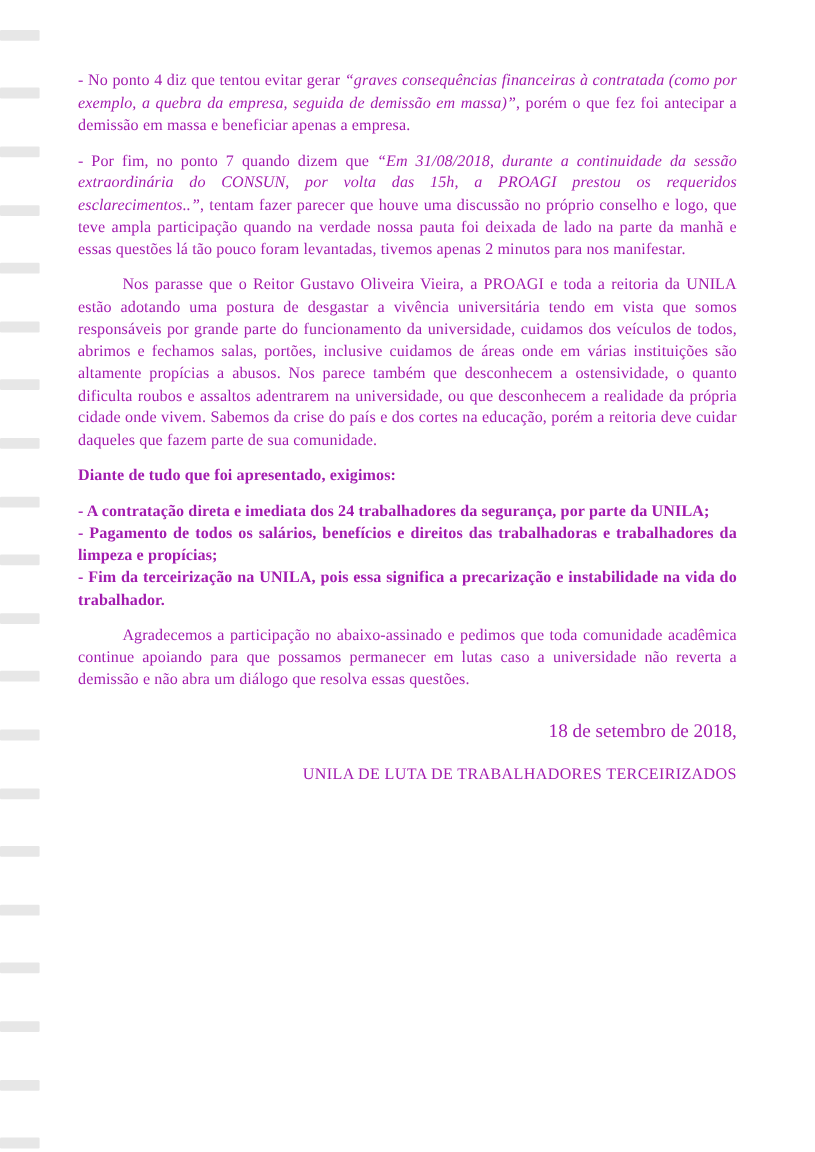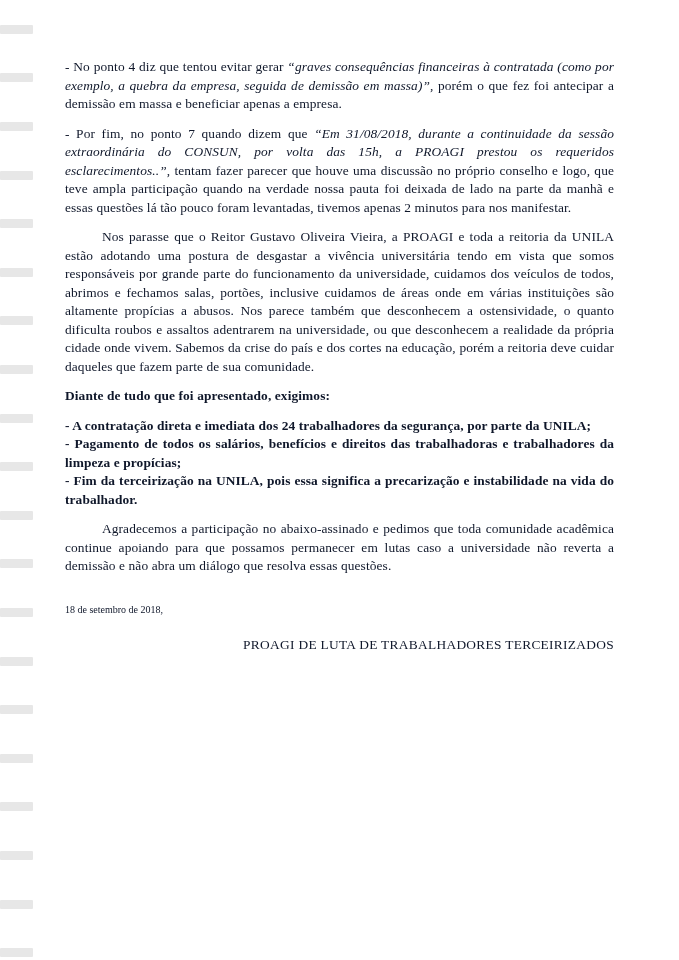--- a/index.html
+++ b/index.html
@@ -7,21 +7,21 @@
     padding: 0;
     background: #ffffff;
   }
   .page {
     position: relative;
     width: 679px;
     height: 960px;
     background: #ffffff;
     overflow: hidden;
     font-family: "Liberation Serif", "DejaVu Serif", serif;
-    color: #0f172a;
+    color: #a21caf;
   }
   .marks {
     position: absolute;
     left: 0; top: 0;
     width: 40px; height: 960px;
   }
   .mark {
     position: absolute;
     left: 0;
     width: 33px;
@@ -41,23 +41,23 @@
     margin: 11px 0 0 0;
     letter-spacing: 0.1px;
   }
   .para:first-child { margin-top: 0; }
   .para.tight { margin-top: 0; }
   .para.indent { text-indent: 37px; }
   .seg { font-style: normal; font-weight: normal; }
   .seg.italic { font-style: italic; }
   .seg.bold { font-weight: bold; }
   .date-line {
-    font-size: 10px;
+    font-size: 16px;
     line-height: 18.5px;
-    text-align: left;
+    text-align: right;
     margin-top: 25px;
   }
   .signature-line {
     font-size: 13.4px;
     line-height: 18.5px;
     text-align: right;
     margin-top: 17px;
     letter-spacing: 0.3px;
   }
 </style>
@@ -92,15 +92,15 @@
         <p class="para"><span class="seg">- No ponto 4 diz que tentou evitar gerar </span><span class="seg italic">“graves consequências financeiras à contratada (como por exemplo, a quebra da empresa, seguida de demissão em massa)”</span><span class="seg">, porém o que fez foi antecipar a demissão em massa e beneficiar apenas a empresa.</span></p>
         <p class="para"><span class="seg">- Por fim, no ponto 7 quando dizem que </span><span class="seg italic">“Em 31/08/2018, durante a continuidade da sessão extraordinária do CONSUN, por volta das 15h, a PROAGI prestou os requeridos esclarecimentos..”</span><span class="seg">, tentam fazer parecer que houve uma discussão no próprio conselho e logo, que teve ampla participação quando na verdade nossa pauta foi deixada de lado na parte da manhã e essas questões lá tão pouco foram levantadas, tivemos apenas 2 minutos para nos manifestar.</span></p>
         <p class="para indent"><span class="seg">Nos parasse que o Reitor Gustavo Oliveira Vieira, a PROAGI e toda a reitoria da UNILA estão adotando uma postura de desgastar a vivência universitária tendo em vista que somos responsáveis por grande parte do funcionamento da universidade, cuidamos dos veículos de todos, abrimos e fechamos salas, portões, inclusive cuidamos de áreas onde em várias instituições são altamente propícias a abusos. Nos parece também que desconhecem a ostensividade, o quanto dificulta roubos e assaltos adentrarem na universidade, ou que desconhecem a realidade da própria cidade onde vivem. Sabemos da crise do país e dos cortes na educação, porém a reitoria deve cuidar daqueles que fazem parte de sua comunidade.</span></p>
         <p class="para"><span class="seg bold">Diante de tudo que foi apresentado, exigimos:</span></p>
         <p class="para"><span class="seg bold">- A contratação direta e imediata dos 24 trabalhadores da segurança, por parte da UNILA;</span></p>
         <p class="para tight"><span class="seg bold">- Pagamento de todos os salários, benefícios e direitos das trabalhadoras e trabalhadores da limpeza e propícias;</span></p>
         <p class="para tight"><span class="seg bold">- Fim da terceirização na UNILA, pois essa significa a precarização e instabilidade na vida do trabalhador.</span></p>
         <p class="para indent"><span class="seg">Agradecemos a participação no abaixo-assinado e pedimos que toda comunidade acadêmica continue apoiando para que possamos permanecer em lutas caso a universidade não reverta a demissão e não abra um diálogo que resolva essas questões.</span></p>
       </div>
     <div class="date-line">18 de setembro de 2018,</div>
-    <div class="signature-line">PROAGI DE LUTA DE TRABALHADORES TERCEIRIZADOS</div>
+    <div class="signature-line">UNILA DE LUTA DE TRABALHADORES TERCEIRIZADOS</div>
   </div>
 </div>
 
 </body></html>

